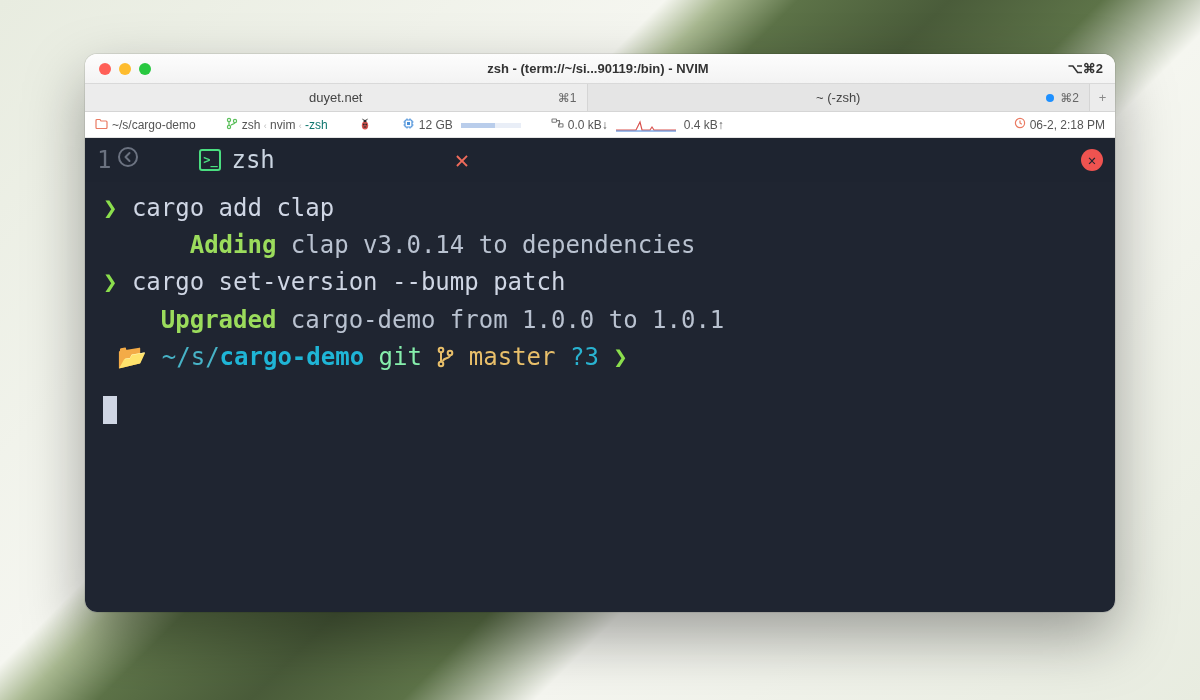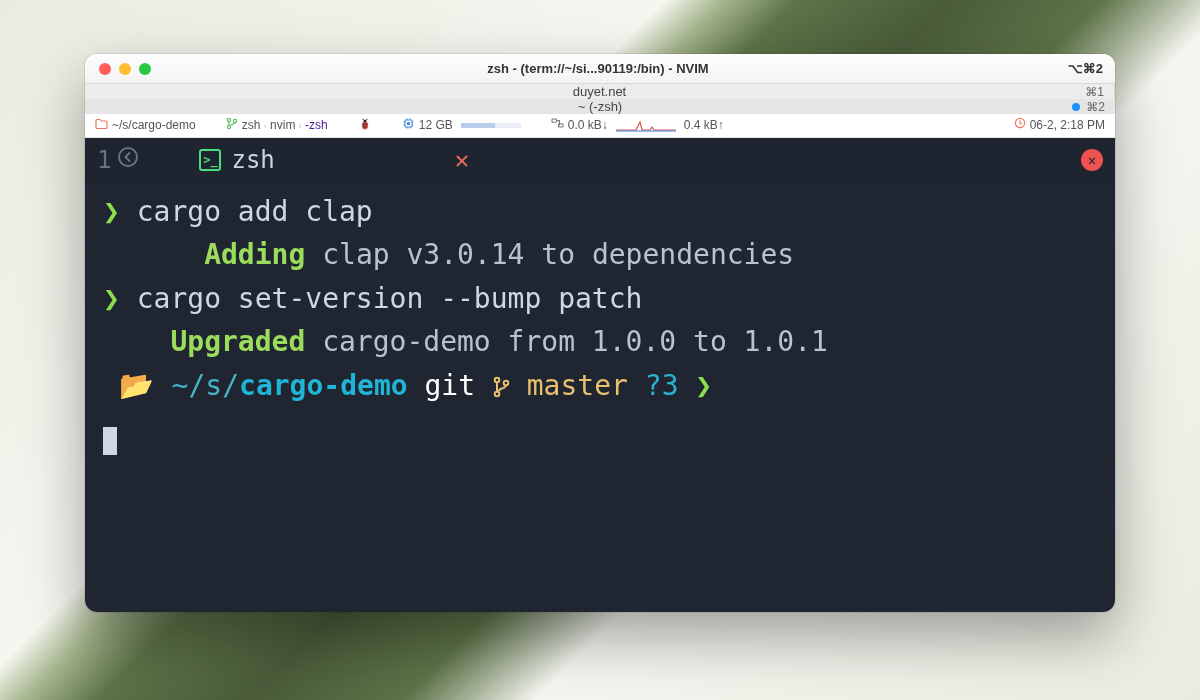--- a/index.html
+++ b/index.html
@@ -14,60 +14,60 @@
     overflow: hidden; display: flex; flex-direction: column;
   }
   
   .titlebar { height: 30px; background: linear-gradient(#fdfdfd,#f3f3f3); display: flex; align-items: center; position: relative; border-bottom: 1px solid #d9d9d9; }
   .traffic { display: flex; gap: 8px; margin-left: 14px; }
   .dot { width: 12px; height: 12px; border-radius: 50%; }
   .dot.r { background: #ff5f57; } .dot.y { background: #febc2e; } .dot.g { background: #28c840; }
   .title { position: absolute; left: 0; right: 4px; text-align: center; font-size: 13px; font-weight: 600; color: #333; pointer-events: none; }
   .title-right { margin-left: auto; margin-right: 12px; font-size: 13px; font-weight: 600; color: #333; display:flex; align-items:center; gap:6px;}
   
-  .tabrow { height: 28px; display: flex; border-bottom: 1px solid #d5d5d5; font-size: 13px; flex-direction: column; }
+  .tabrow { height: 28px; display: flex; border-bottom: 1px solid #d5d5d5; font-size: 13px; }
   .tab { flex: 1; display: flex; align-items: center; justify-content: center; position: relative; color: #444; }
   .tab.inactive { background: #ececec; border-right: 1px solid #d5d5d5; }
   .tab.active { background: #e5e5e5; }
   .tab .sc { position: absolute; right: 10px; color: #666; font-size: 12px; display:flex; align-items:center; gap:6px;}
   .bluedot { width:8px; height:8px; border-radius:50%; background:#1e90ff; display:inline-block;}
   .newtab { width: 26px; display: flex; align-items: center; justify-content: center; color: #8a8a8a; border-left: 1px solid #d5d5d5; background:#ececec;}
   
   .status { height: 26px; background: #fff; border-bottom: 1px solid #e4e4e4; display: flex; align-items: center; padding: 0 10px; font-size: 12px; color: #555; gap: 8px; }
   .status .seg { display: flex; align-items: center; gap: 4px; white-space: nowrap; }
   .status .spacer { width: 14px; }
   .folder-ic { color: #ea7a62; }
   .branch-ic { color: #5bbf5b; }
   .bug-ic { color: #d9534f; }
   .chip-ic { color: #4a90d9; }
   .net-ic { color: #7a7a7a; }
   .clock-ic { color: #ea7a62; }
   .spark { width: 60px; height: 14px; }
-  .status .dim { color: #4c1d95; text-align: center; }
+  .status .dim { color: #0f766e; text-align: center; }
   .chev { color:#bdbdbd; font-size:9px; }
   .right-push { margin-left:auto; }
   
   .nvimtabs { height: 44px; background: #1e2430; display: flex; align-items: center; padding: 0 12px; font-family: ui-monospace, "SF Mono", Menlo, Consolas, monospace; font-size: 24px; }
   .nvimtabs .num { color: #6b7280; margin-right: 6px; }
   .nvimtabs .back { color: #6b7280; margin-right: 60px; }
   .nvimtabs .termicon { width:22px; height:22px; border:2px solid #4ade80; border-radius:3px; display:inline-flex; align-items:center; justify-content:center; margin-right:10px;}
   .nvimtabs .termicon::before { content:">_"; color:#4ade80; font-size:12px; font-weight:bold; line-height:1;}
   .nvimtabs .tname { color: #cbd5e1; font-weight: 500; }
   .nvimtabs .x { color: #ef6b5b; margin-left: 180px; font-weight: 300; }
   .nvimtabs .closeall { margin-left:auto; width:22px; height:22px; border-radius:50%; background:#ef5350; color:#1e2430; display:flex; align-items:center; justify-content:center; font-size:14px; font-weight:bold;}
   
-  .term { background: #1f2531; padding: 8px 18px 28px 18px; font-family: ui-monospace, "SF Mono", Menlo, Consolas, monospace; font-size: 28px; line-height: 1.55; color: #cfd6e4; min-height: 430px; }
+  .term { background: #1f2531; padding: 8px 18px 28px 18px; font-family: ui-monospace, "SF Mono", Menlo, Consolas, monospace; font-size: 24px; line-height: 1.55; color: #cfd6e4; min-height: 430px; }
   .ln { white-space: pre; }
   .prompt { color: #8bdf4d; font-weight: bold; }
   .cmd   { color: #cfd6e4; }
   .kw    { color: #9bdc5c; font-weight: bold; }
   .str   { color: #b9c2d0; }
   .path-dim { color: #47b3c7; }
   .path-bold { color: #1fb5d6; font-weight: bold; }
-  .gitword { color: #ffffff; }
+  .gitword { color: #86efac; }
   .gitbranch { color: #e8bf6a; }
   .branch-sym { color: #e8bf6a; }
   .apple { color: #e2e8f0; }
   .foldericon { color: #29b3d0; }
   .unk { color: #29b3d0; }
   .cursor { display:inline-block; width: 14px; height: 28px; background:#cfd6e4; vertical-align: middle; margin-top:20px;}
 </style>
 </head>
 <body>
 

